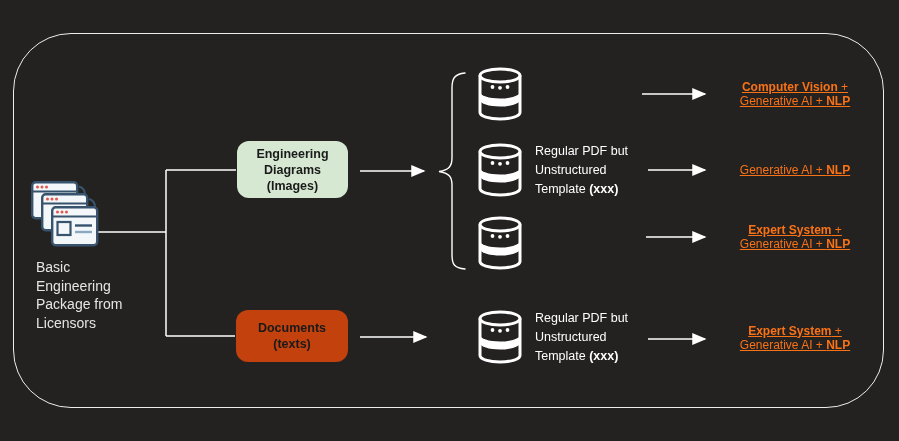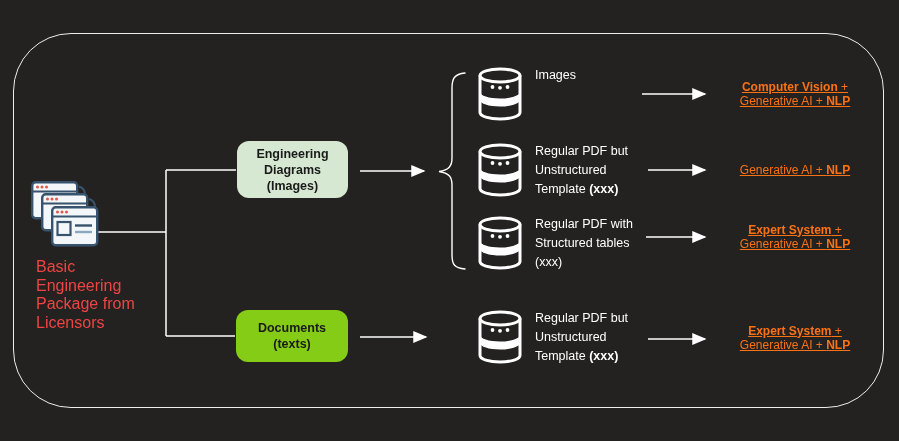--- a/index.html
+++ b/index.html
@@ -8,30 +8,30 @@
     background:#242121;
     font-family:"Liberation Sans", sans-serif;
   }
   .frame {
     position:absolute; left:13px; top:33px; width:869px; height:373px;
     border:1.5px solid #ededed; border-radius:58px;
   }
   .connectors { position:absolute; left:0; top:0; width:899px; height:441px; }
   .source-icon { position:absolute; left:31px; top:181px; width:70px; height:66px; }
   .source-label {
-    position:absolute; left:36px; top:258px; color:#ef4444;
-    font-size:16px; line-height:18.5px; white-space:pre-line;
+    position:absolute; left:36px; top:258px; color:#e5e5e5;
+    font-size:14px; line-height:18.5px; white-space:pre-line;
   }
   .node {
     position:absolute; border-radius:12px; display:flex; align-items:center;
     justify-content:center; text-align:center; font-weight:bold;
     font-size:12.5px; line-height:16px; color:#1a1a1a; white-space:pre-line;
   }
   .node-diagrams { left:237px; top:141px; width:111px; height:57px; background:#d6e8d2; }
-  .node-documents { left:236px; top:310px; width:112px; height:52px; background:#84cc16; }
+  .node-documents { left:236px; top:310px; width:112px; height:52px; background:#c2410c; }
   .db-icon { position:absolute; left:478px; width:44px; height:54px; }
   .desc {
     position:absolute; left:535px; color:#ffffff;
     font-size:12.5px; line-height:19px; white-space:nowrap;
   }
   .desc b, .result b { font-weight:bold; }
   .result {
     position:absolute; left:710px; width:170px; height:44px;
     display:flex; flex-direction:column; justify-content:center; align-items:center;
     color:#f97316; font-size:12px; line-height:14.5px; text-align:center; white-space:nowrap;text-decoration:underline;
@@ -112,21 +112,20 @@
   <div class="node node-diagrams">Engineering
 Diagrams
 (Images)</div>
   <div class="node node-documents">Documents
 (texts)</div>
 
   <svg class="db-icon" style="top:67px">
       <use href="#db-sym"></use>
     </svg>
   <div class="desc" style="top:66px">
-    <div>Images</div>
   </div>
   <div class="result" style="top:72px">
     <div><b>Computer Vision</b><span> +</span></div>
     <div><span>Generative AI + </span><b>NLP</b></div>
   </div>
 
   <svg class="db-icon" style="top:143px">
       <use href="#db-sym"></use>
     </svg>
   <div class="desc" style="top:142px">
@@ -135,25 +134,20 @@
     <div><span>Template </span><b>(xxx)</b></div>
   </div>
   <div class="result" style="top:148px">
 
     <div><span>Generative AI + </span><b>NLP</b></div>
   </div>
 
   <svg class="db-icon" style="top:216px">
       <use href="#db-sym"></use>
     </svg>
-  <div class="desc" style="top:215px">
-    <div>Regular PDF with</div>
-    <div>Structured tables</div>
-    <div><span>(xxx)</span><b></b></div>
-  </div>
   <div class="result" style="top:215px">
     <div><b>Expert System</b><span> +</span></div>
     <div><span>Generative AI + </span><b>NLP</b></div>
   </div>
 
   <svg class="db-icon" style="top:310px">
       <use href="#db-sym"></use>
     </svg>
   <div class="desc" style="top:309px">
     <div>Regular PDF but</div>

